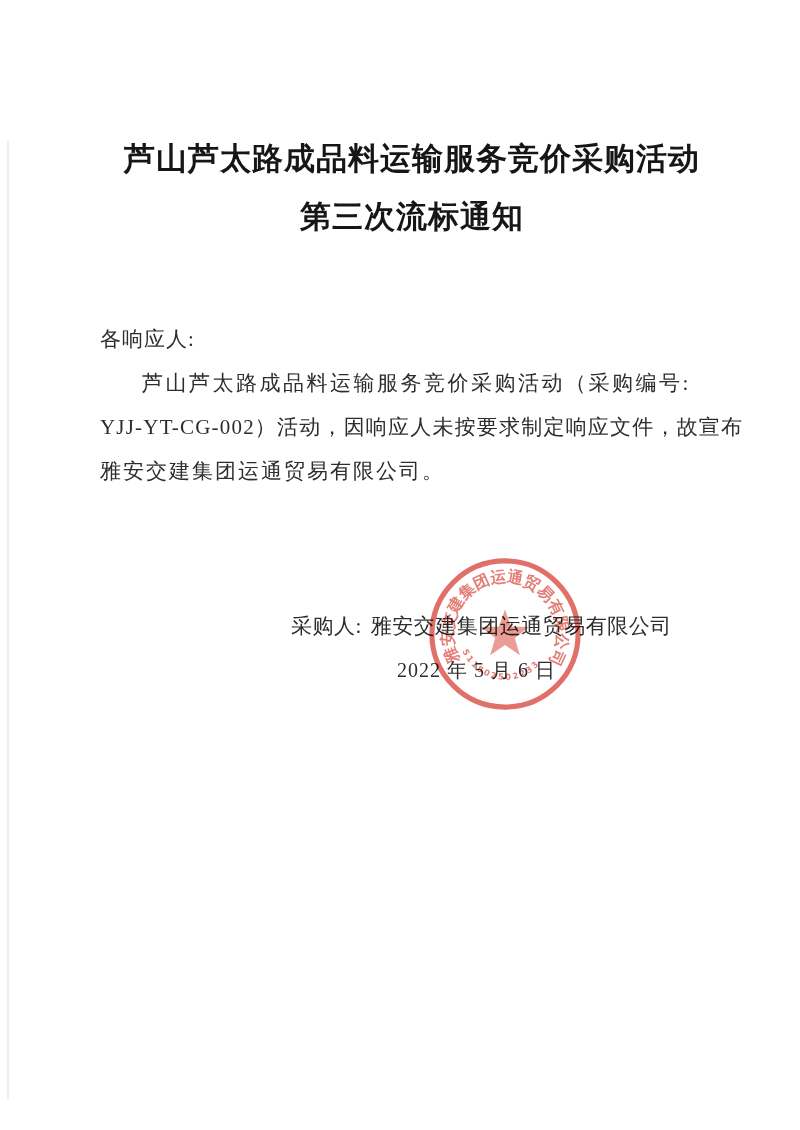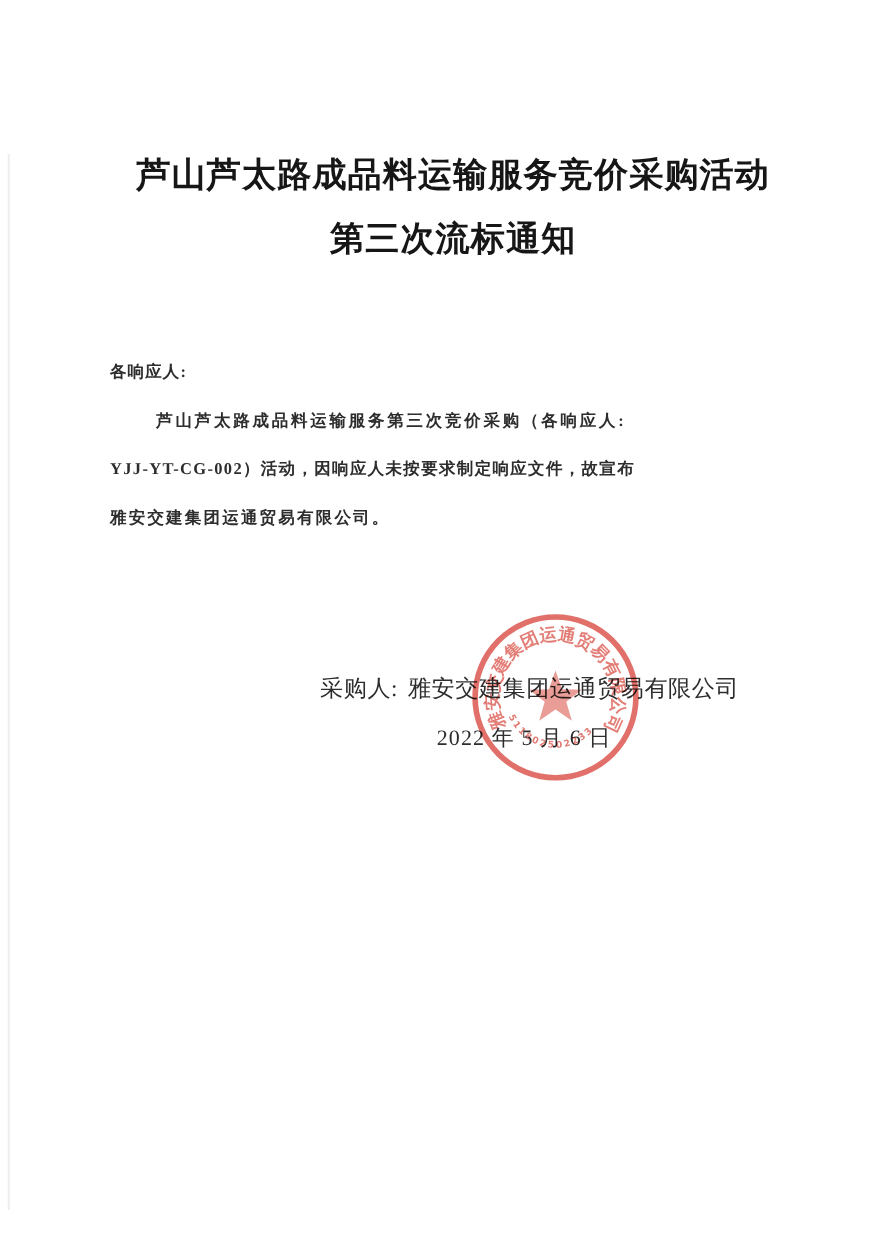--- a/index.html
+++ b/index.html
@@ -31,25 +31,24 @@
     padding-left: 12px;
   }
   .title-1 { top: 138px; }
   .title-2 { top: 196px; }
   .doc-body {
     position: absolute;
     left: 100px; top: 317px;
     width: 620px;
   }
   .line {
-    font-size: 15px;
+    font-size: 21px;
     line-height: 44px;
     letter-spacing: 2px;
     white-space: nowrap;
-    font-weight: bold;
   }
   .line.salutation { letter-spacing: 1px; }
   .line.indent { padding-left: 42px; letter-spacing: 2.5px; }
   .line.tight { letter-spacing: 1.2px; }
   .sign-line {
     position: absolute;
     left: 291px; top: 612px;
     font-size: 21px;
     letter-spacing: 0.5px;
     white-space: nowrap;
@@ -102,21 +101,21 @@
 <div class="page">
 
   <div class="scan-edge"></div>
 
   <h1 class="title title-1">芦山芦太路成品料运输服务竞价采购活动</h1>
 
   <h1 class="title title-2">第三次流标通知</h1>
 
   <div class="doc-body">
     <div class="line salutation">各响应人:</div>
-    <div class="line indent">芦山芦太路成品料运输服务第三次竞价采购（各响应人:</div>
+    <div class="line indent">芦山芦太路成品料运输服务竞价采购活动（采购编号:</div>
     <div class="line tight">YJJ-YT-CG-002）活动，因响应人未按要求制定响应文件，故宣布</div>
     <div class="line">雅安交建集团运通贸易有限公司。</div>
   </div>
 
   <div class="sign-line">
     <span class="label">采购人:</span><span>雅安交建集团运通贸易有限公司</span>
   </div>
 
   <div class="date-line">2022 年 5 月 6 日</div>
 

